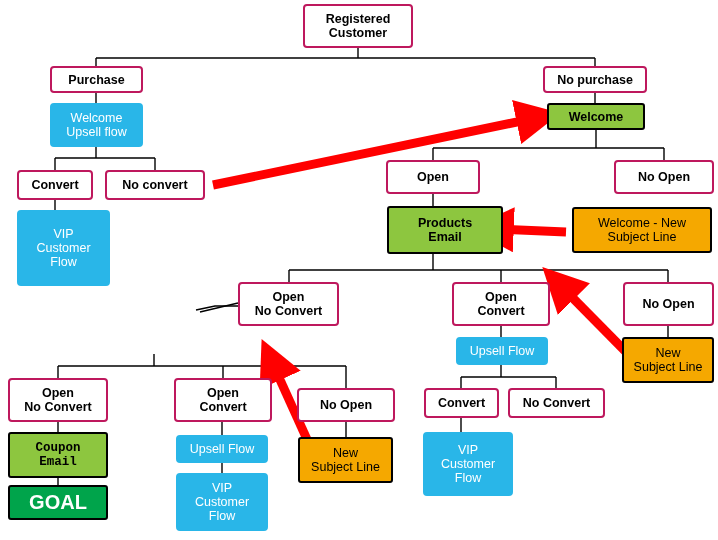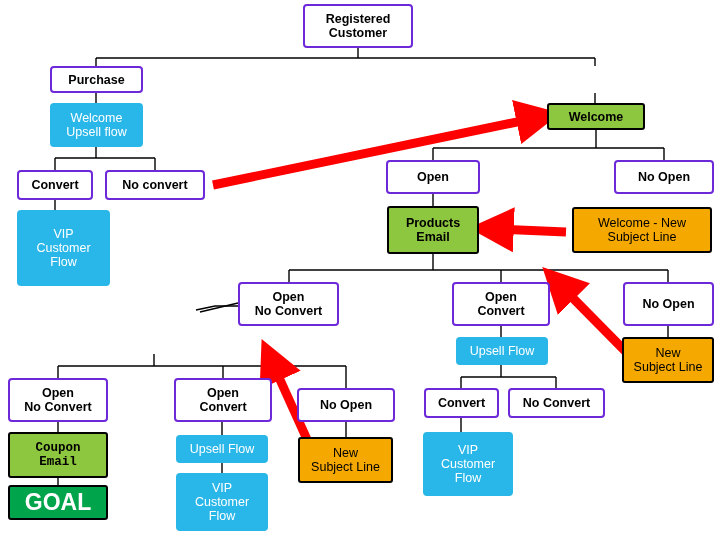--- a/index.html
+++ b/index.html
@@ -18,21 +18,21 @@
     justify-content:center;
     text-align:center;
     line-height:1.12;
     white-space:pre-line;
     font-size:12.5px;
     font-weight:bold;
     color:#000000;
   }
   .white{
     background:#ffffff;
-    border:2px solid #6d28d9;
+    border:2px solid #be185d;
     border-radius:4px;
     color:#000000;
   }
   .blue{
     background:#29b6e8;
     border:2px solid #29b6e8;
     border-radius:4px;
     color:#ffffff;
     font-weight:normal;
   }
@@ -40,21 +40,21 @@
     background:#8dc63f;
     border:2px solid #000000;
     border-radius:3px;
     color:#000000;
   }
   .darkgreen{
     background:#00a44b;
     border:2px solid #000000;
     border-radius:3px;
     color:#ffffff;
-    font-size:23px;
+    font-size:20px;
     font-weight:bold;
   }
   .orange{
     background:#f5a800;
     border:2px solid #000000;
     border-radius:3px;
     color:#000000;
     font-weight:normal;
   }
   svg#wires{
@@ -143,31 +143,32 @@
       <path class="redarrow" marker-end="url(#rh)" d="M632,358 L560,285"></path>
     </g>
     <g>
       <path class="redarrow" marker-end="url(#rh)" d="M310,446 L272,362"></path>
     </g>
   </svg>
 
   <div class="node white" style="left:303px;top:4px;width:110px;height:44px;">Registered
 Customer</div>
   <div class="node white" style="left:50px;top:66px;width:93px;height:27px;">Purchase</div>
+  <div class="node white" style="left:543px;top:66px;width:104px;height:27px;">No purchase</div>
   <div class="node blue" style="left:50px;top:103px;width:93px;height:44px;">Welcome
 Upsell flow</div>
   <div class="node green" style="left:547px;top:103px;width:98px;height:27px;">Welcome</div>
   <div class="node white" style="left:17px;top:170px;width:76px;height:30px;">Convert</div>
   <div class="node white" style="left:105px;top:170px;width:100px;height:30px;">No convert</div>
   <div class="node white" style="left:386px;top:160px;width:94px;height:34px;">Open</div>
   <div class="node white" style="left:614px;top:160px;width:100px;height:34px;">No Open</div>
   <div class="node blue" style="left:17px;top:210px;width:93px;height:76px;">VIP
 Customer
 Flow</div>
-  <div class="node green" style="left:387px;top:206px;width:92px;height:48px;">Products
+  <div class="node green" style="left:387px;top:206px;width:116px;height:48px;">Products
 Email</div>
   <div class="node orange" style="left:572px;top:207px;width:140px;height:46px;text-align:center;">Welcome - New
 Subject Line</div>
   <div class="node white" style="left:238px;top:282px;width:101px;height:44px;">Open
 No Convert</div>
   <div class="node white" style="left:452px;top:282px;width:98px;height:44px;">Open
 Convert</div>
   <div class="node white" style="left:623px;top:282px;width:91px;height:44px;">No Open</div>
   <div class="node blue" style="left:456px;top:337px;width:92px;height:28px;">Upsell Flow</div>
   <div class="node orange" style="left:622px;top:337px;width:92px;height:46px;">New

